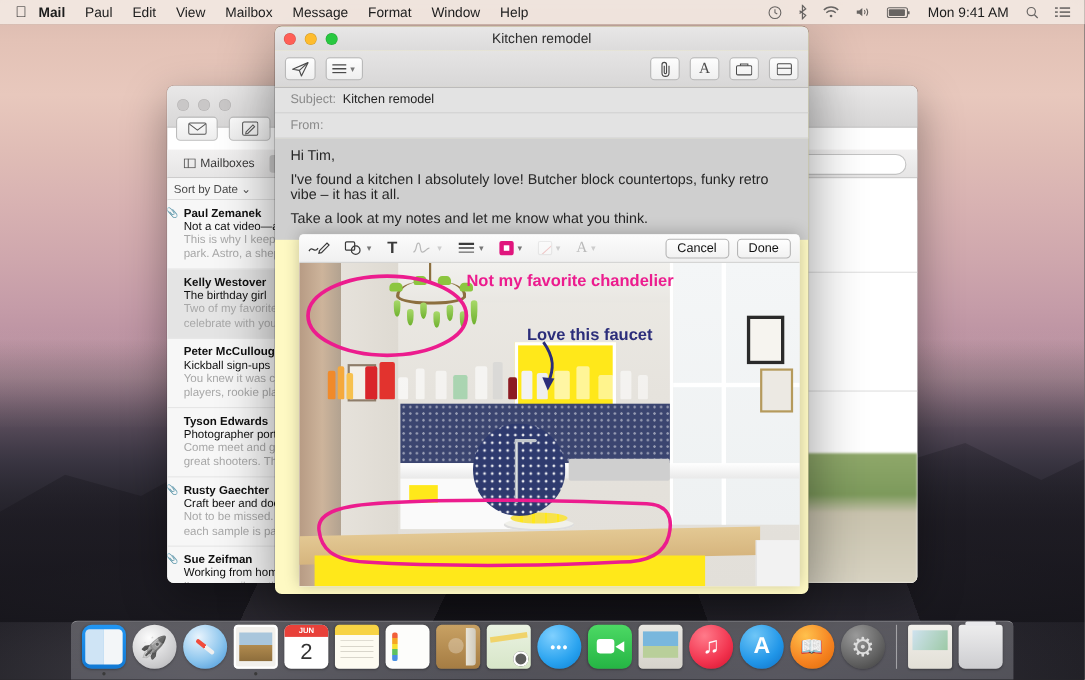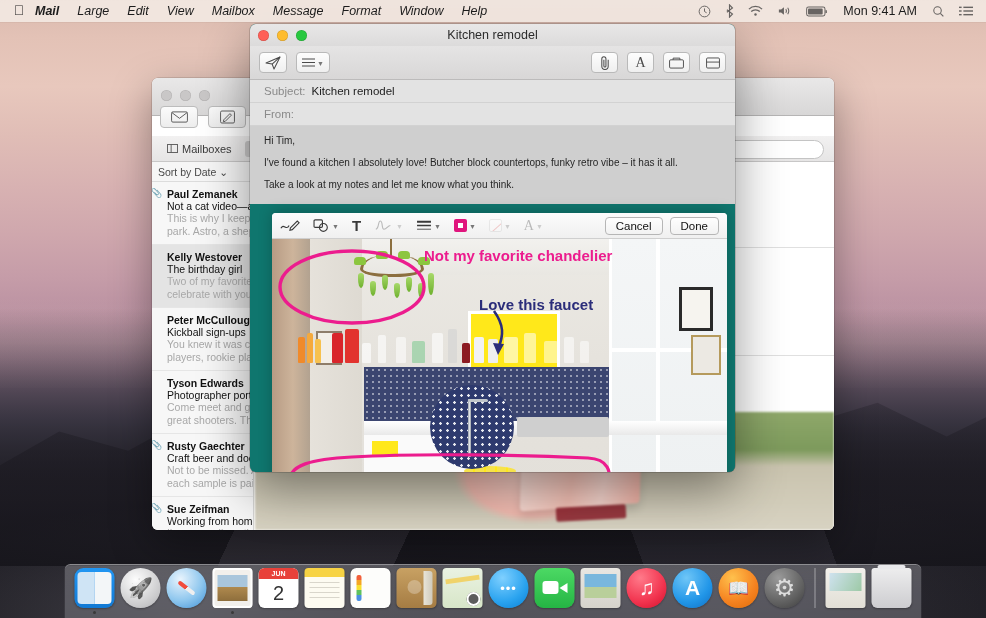--- a/index.html
+++ b/index.html
@@ -59,21 +59,21 @@
     position:absolute; top:0; left:0; right:0; height:22px;
     background:rgba(245,238,232,.82);
     backdrop-filter:blur(14px);
     display:flex; align-items:center;
     font-size:12.5px; color:#1c1c1c;
     padding:0 6px;
     z-index:60;
     box-shadow:0 0 0 .5px rgba(0,0,0,.07);
   }
   .mb-apple { width:26px; text-align:center; font-size:14px; line-height:1; padding-bottom:2px;}
-  .mb-item { padding:0 9px; line-height:22px; white-space:nowrap;font-style:italic; }
+  .mb-item { padding:0 9px; line-height:22px; white-space:nowrap; }
   .mb-item.bold { font-weight:bold; padding-left:3px;}
   #menubar .right { margin-left:auto; display:flex; align-items:center; gap:0; }
   .mb-ricon { padding:0 7px; display:flex; align-items:center; opacity:.72; }
   .mb-clock { padding:0 8px; font-size:12.5px; }
 
   
   #mailwin {
     position:absolute; left:152px; top:78px; width:682px; height:452px;
     background:#fff; border-radius:6px;
     box-shadow:0 14px 40px rgba(0,0,0,.36), 0 0 0 .5px rgba(0,0,0,.22);
@@ -134,22 +134,22 @@
   .rp-chair {
     position:absolute; left:46%; top:14%; width:120px; height:78px;
     background:linear-gradient(100deg,#fde3dc,#f8c4b8 45%,#fbd9d1 70%,#f3b3a6);
     border-radius:4px; transform:rotate(-4deg) skewX(-6deg);
     box-shadow:0 6px 10px rgba(0,0,0,.12);
   }
   .rp-chairbase { position:absolute; left:52%; top:80%; width:70px; height:14px; background:#8e1f2a; opacity:.85; transform:rotate(-3deg); border-radius:2px;}
 
   
   #compose {
-    position:absolute; left:250px; top:24px; width:485px; height:448px;
-    background:#0f766e; border-radius:6px;
+    position:absolute; left:250px; top:24px; width:485px; height:516px;
+    background:#fef9c3; border-radius:6px;
     box-shadow:0 18px 50px rgba(0,0,0,.42), 0 0 0 .5px rgba(0,0,0,.3);
     overflow:hidden; z-index:30;
   }
   .cw-title {
     height:22px; position:relative;
     background:linear-gradient(to bottom,#e8e7e7,#dcdbdb);
     text-align:center; font-size:12.5px; color:#2b2b2b; line-height:23px;
   }
   .cw-lights { position:absolute; left:8px; top:6px; display:flex; gap:8px; }
   .cwl { width:11px; height:11px; border-radius:50%; box-shadow:inset 0 0 0 .5px rgba(0,0,0,.18); }
@@ -177,21 +177,21 @@
     background:linear-gradient(to bottom,#fcfcfc,#f0f0f0);
     border:1px solid #b5b5b5; border-radius:3px; font-size:11px;
     padding:1px 16px 1px 6px; position:relative; color:#111; min-width:74px;
   }
   .selectbox:after {
     content:"\2303\2304"; position:absolute; right:3px; top:50%;
     transform:translateY(-50%) scaleY(.62); font-size:8px; color:#666; letter-spacing:-1px;
     writing-mode:vertical-rl; line-height:.7;
   }
   .cw-body { background:#cfcfcf; padding:8px 14px 4px; }
-  .cw-body p { font-size:10px; color:#262626; margin-bottom:8px; line-height:14px; }
+  .cw-body p { font-size:13px; color:#262626; margin-bottom:8px; line-height:14px; }
 
   
   #markup {
     position:absolute; left:22px; top:189px; width:455px; height:320px;
     background:#fafafa; border-radius:4px 4px 0 0;
     box-shadow:0 -2px 14px rgba(0,0,0,.22); overflow:hidden;
   }
   .mk-toolbar {
     height:26px; background:linear-gradient(to bottom,#fcfcfc,#f0f0f0);
     border-bottom:1px solid #cfcfcf; display:flex; align-items:center; padding:0 8px; gap:13px;
@@ -322,21 +322,21 @@
 
 <div id="desktop">
   <div id="haze"></div>
   <div id="mountains"></div>
   <div id="ridge"></div>
 </div>
 
 <div id="menubar">
   <div class="mb-apple"></div>
   <div class="mb-item bold">Mail</div>
-  <div class="mb-item">Large</div>
+  <div class="mb-item">Paul</div>
   <div class="mb-item">Edit</div>
   <div class="mb-item">View</div>
   <div class="mb-item">Mailbox</div>
   <div class="mb-item">Message</div>
   <div class="mb-item">Format</div>
   <div class="mb-item">Window</div>
   <div class="mb-item">Help</div>
   <div class="right">
     <span class="mb-ricon">
       <svg width="13" height="13" viewBox="0 0 16 16">

